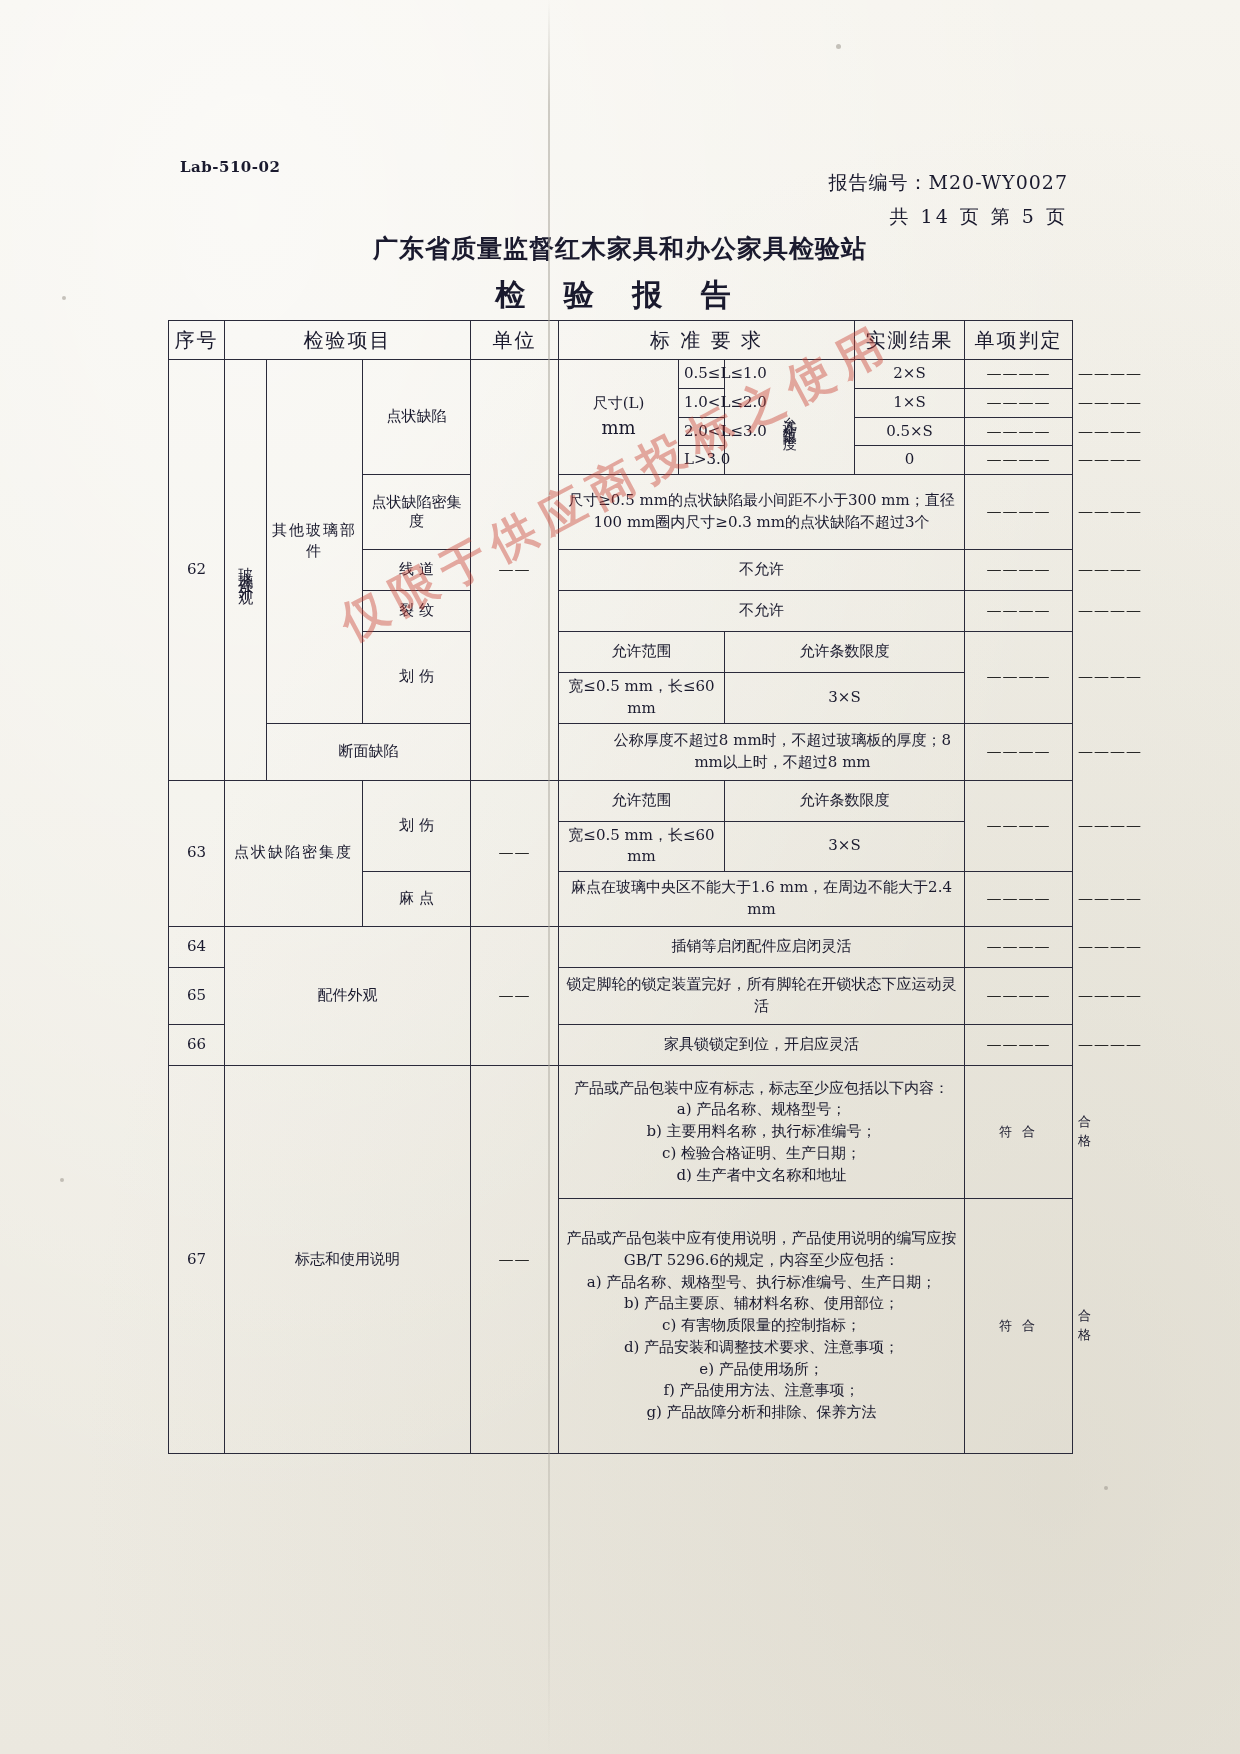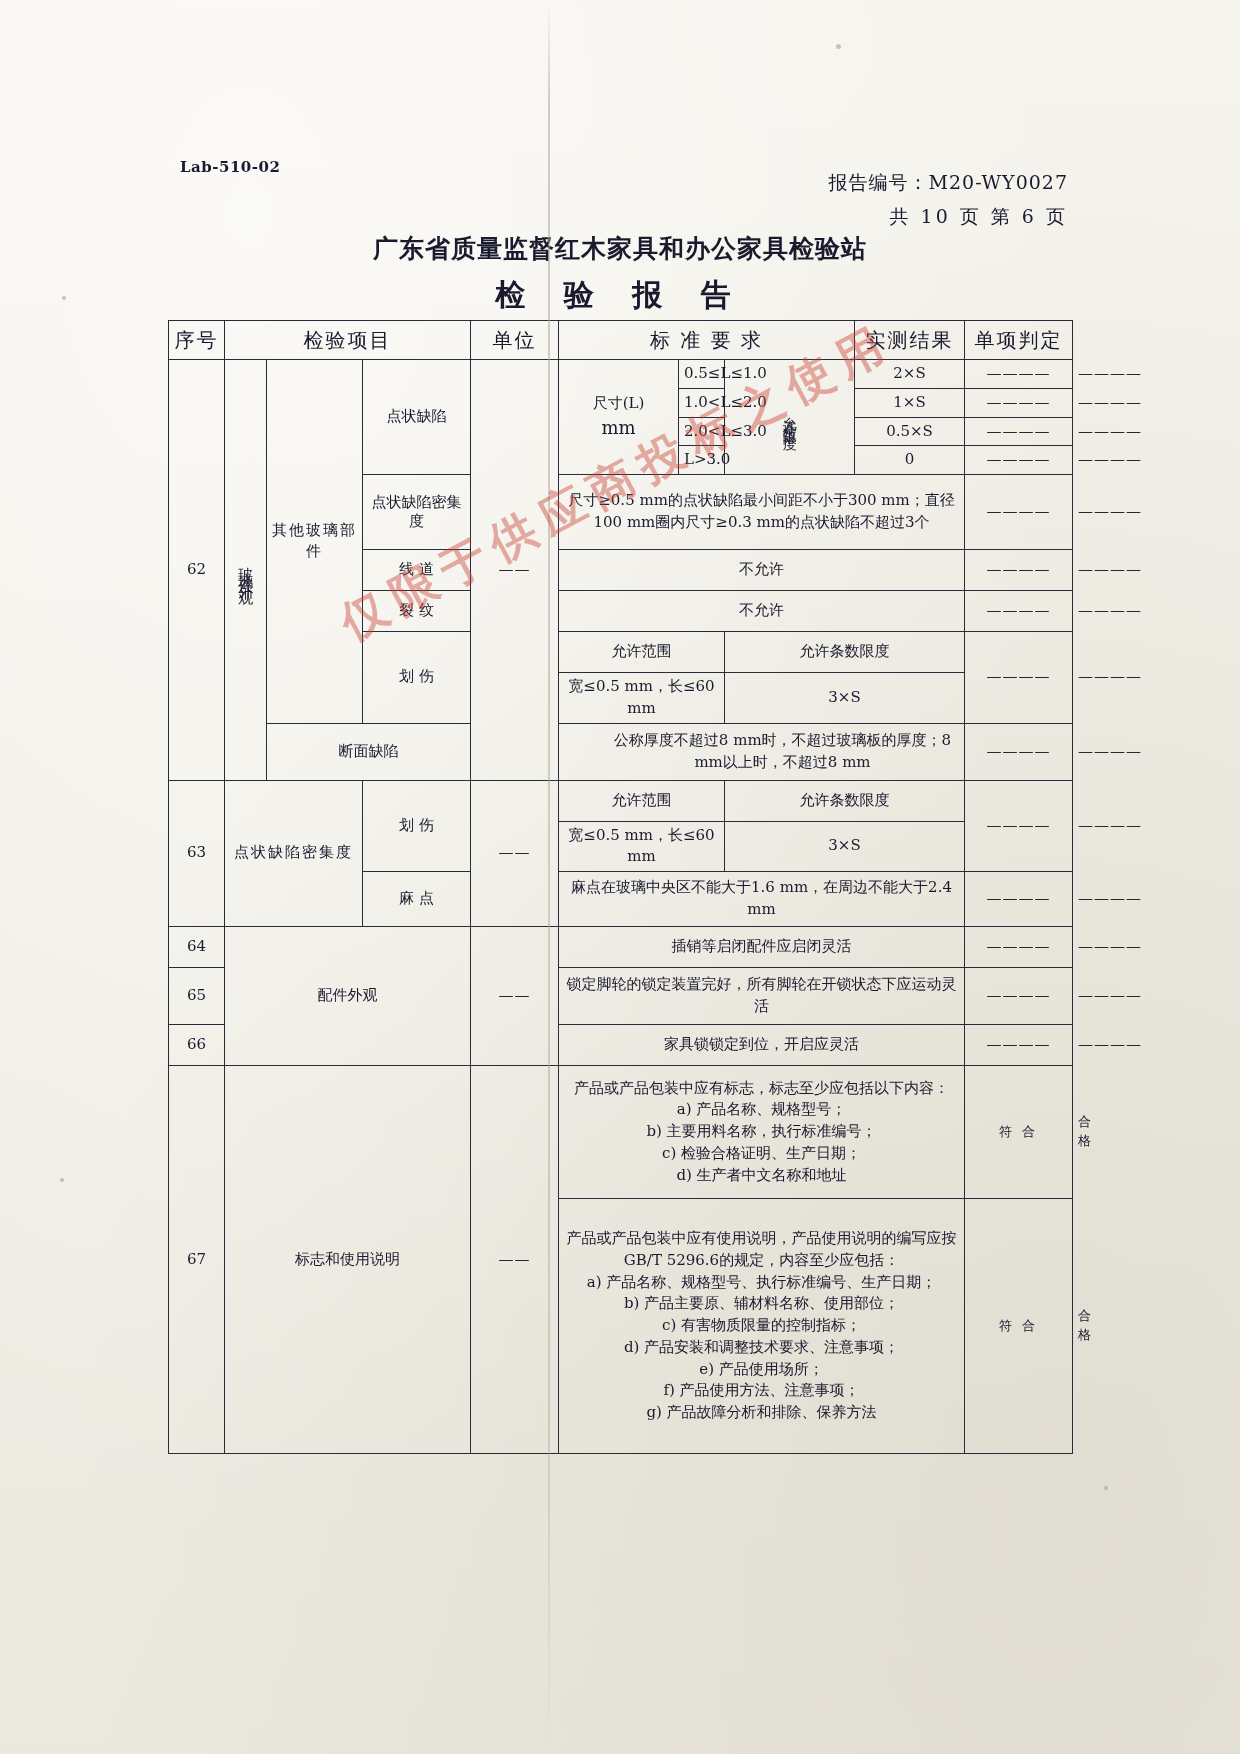--- a/index.html
+++ b/index.html
@@ -151,21 +151,21 @@
 </head>
 <body>
 
 <div class="page">
   <div class="content">
 
     <div class="labcode">Lab-510-02</div>
 
     <div class="report-no">
       <div>报告编号：M20-WY0027</div>
-      <div class="l2">共 10 页  第 6 页</div>
+      <div class="l2">共 14 页  第 5 页</div>
     </div>
 
     <div class="org">广东省质量监督红木家具和办公家具检验站</div>
     <div class="doc-title">检 验 报 告</div>
 
     <table class="main">
       <colgroup>
         <col style="width:56px">
         <col style="width:42px">
         <col style="width:96px">

